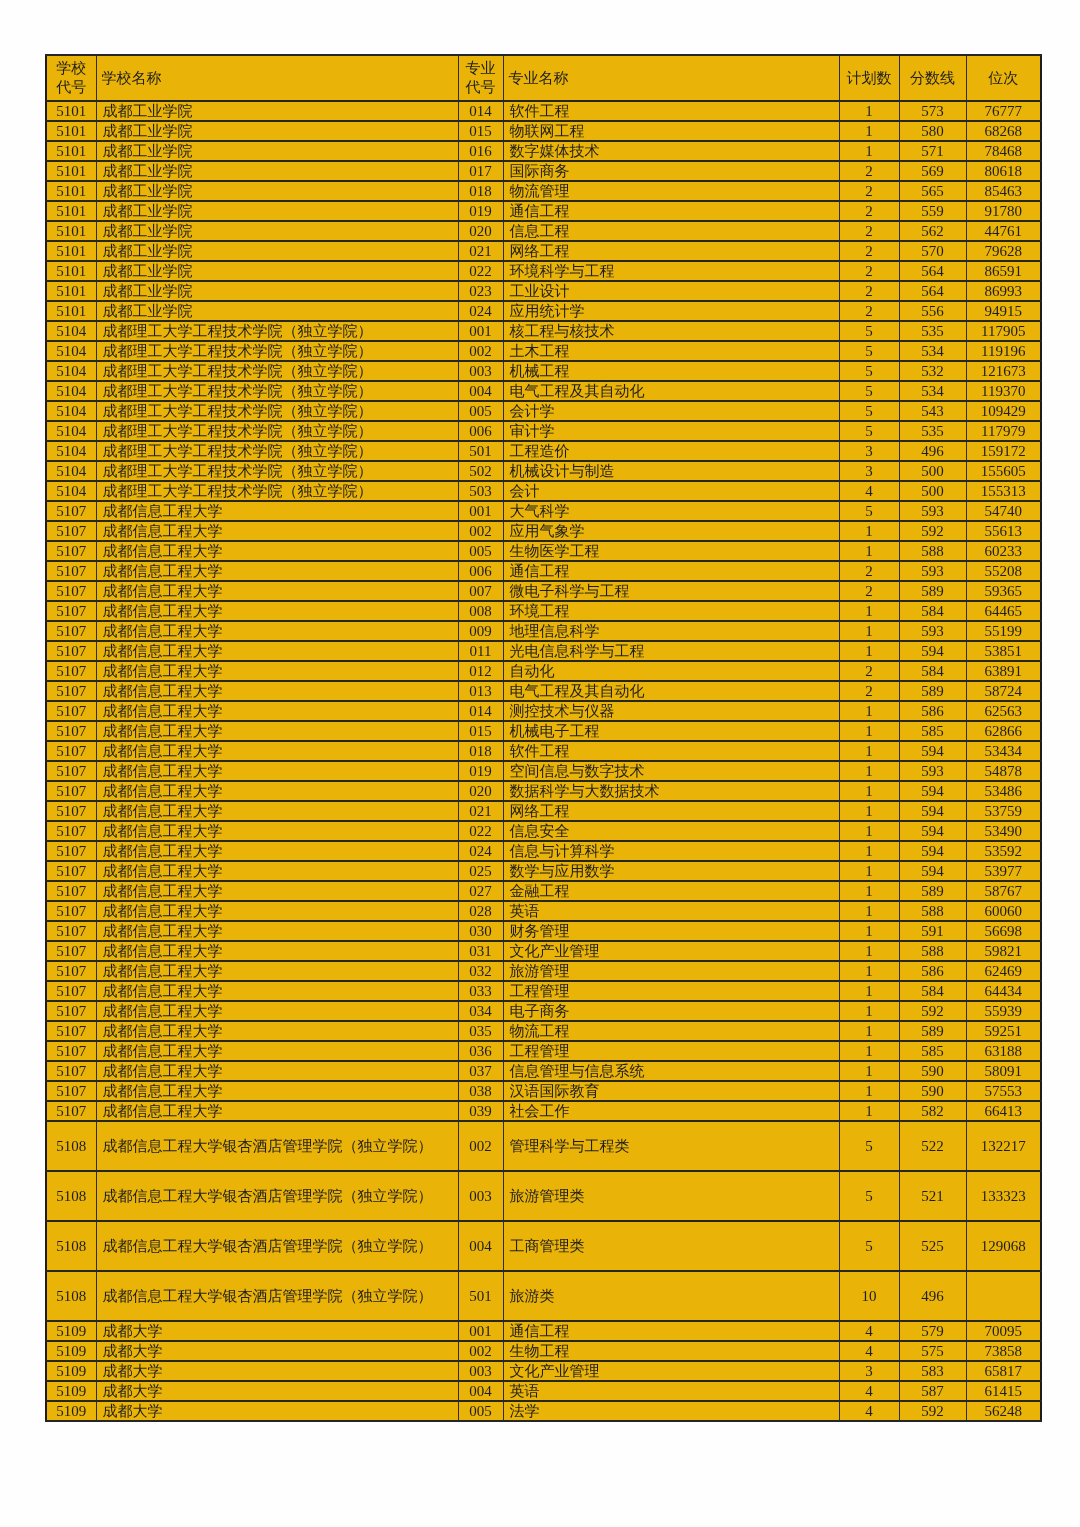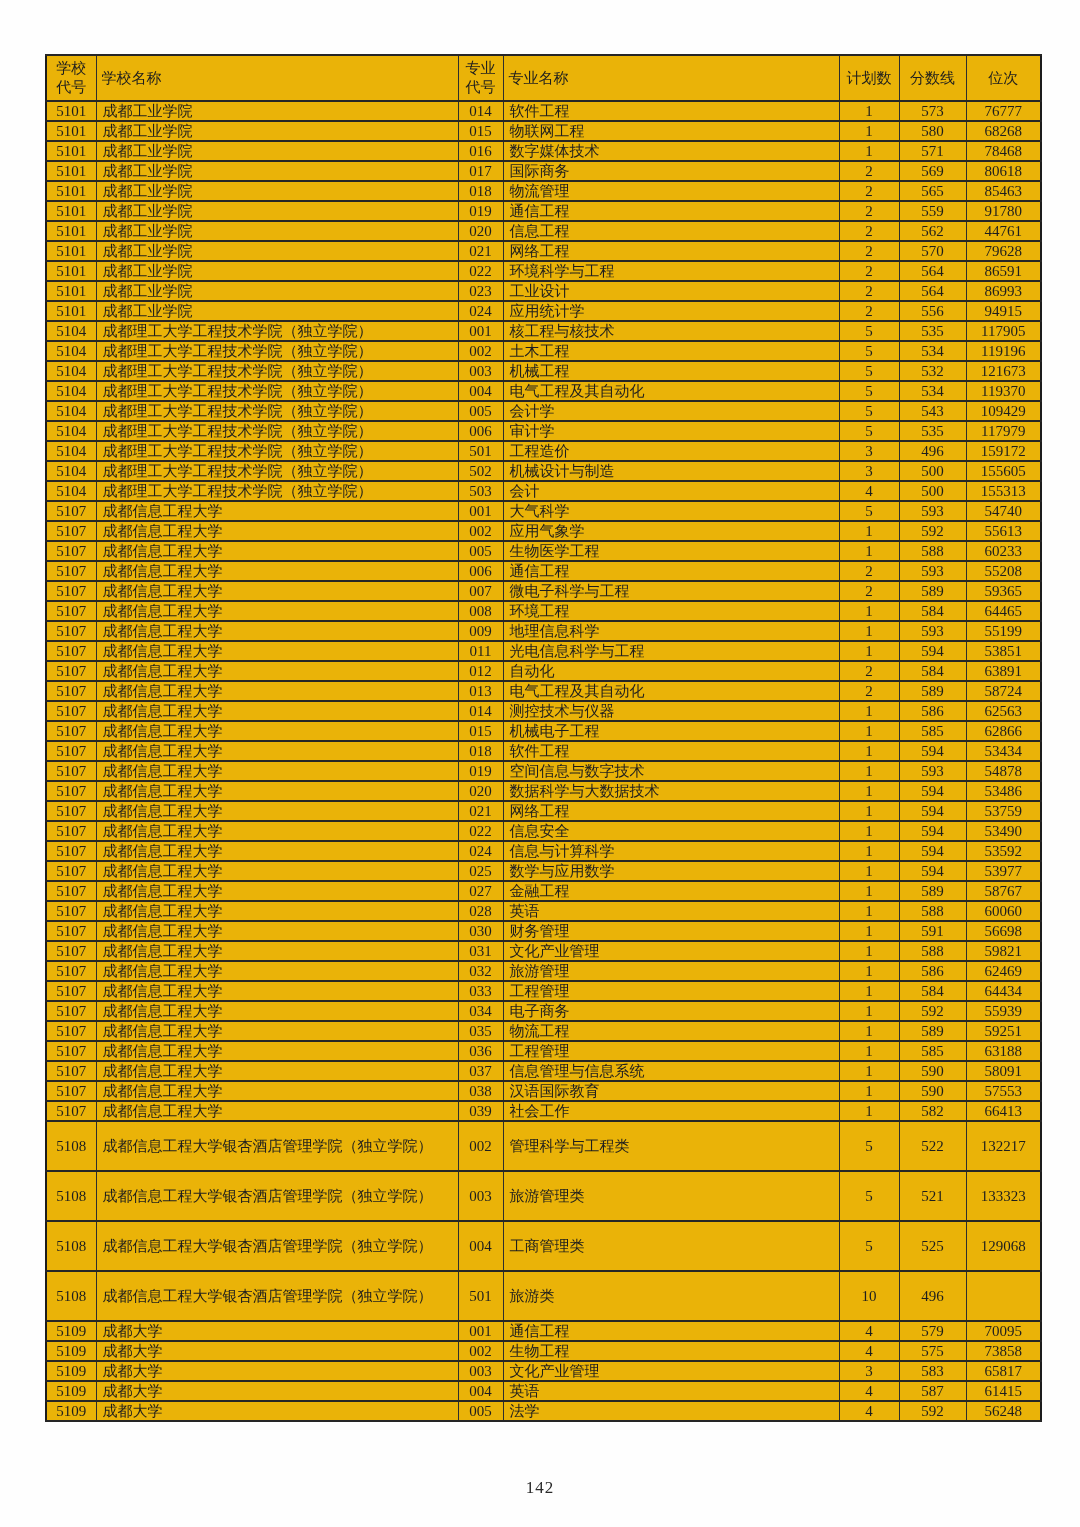--- a/index.html
+++ b/index.html
@@ -640,15 +640,14 @@
           <td class="c1">成都大学</td>
           <td class="c2">005</td>
           <td class="c3">法学</td>
           <td class="c4">4</td>
           <td class="c5">592</td>
           <td class="c6">56248</td>
         </tr>
       </tbody>
   </table>
 
-  <div class="page-number">142</div>
 
 </div>
 
 </body></html>

